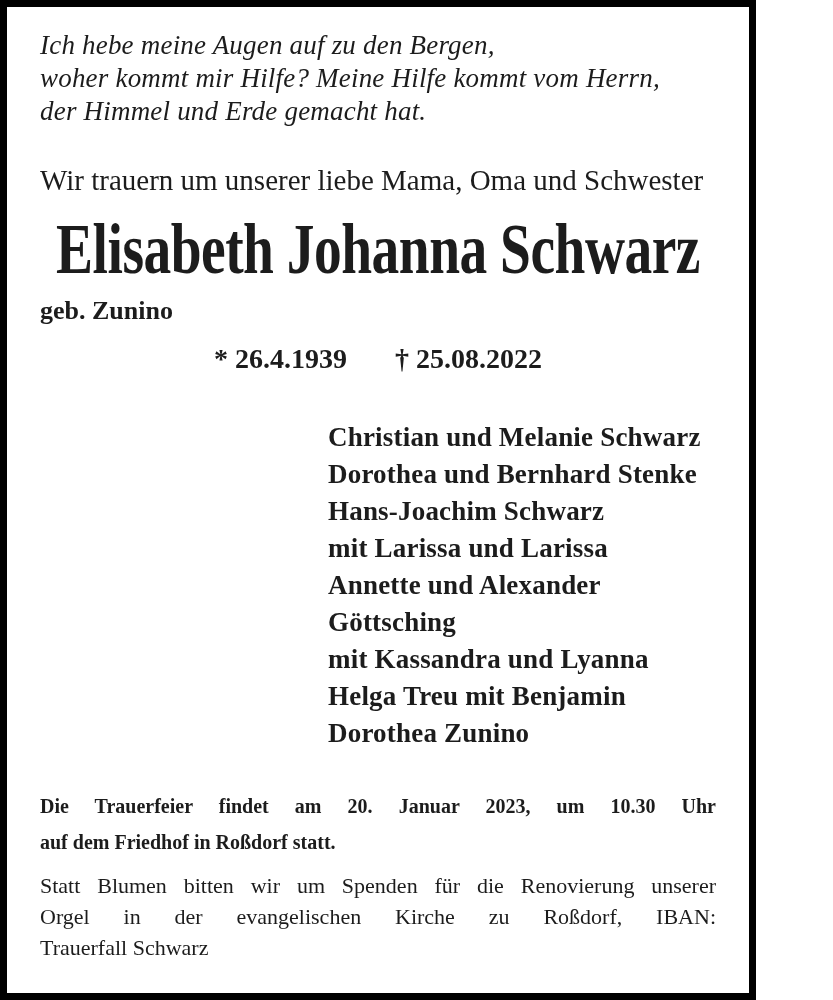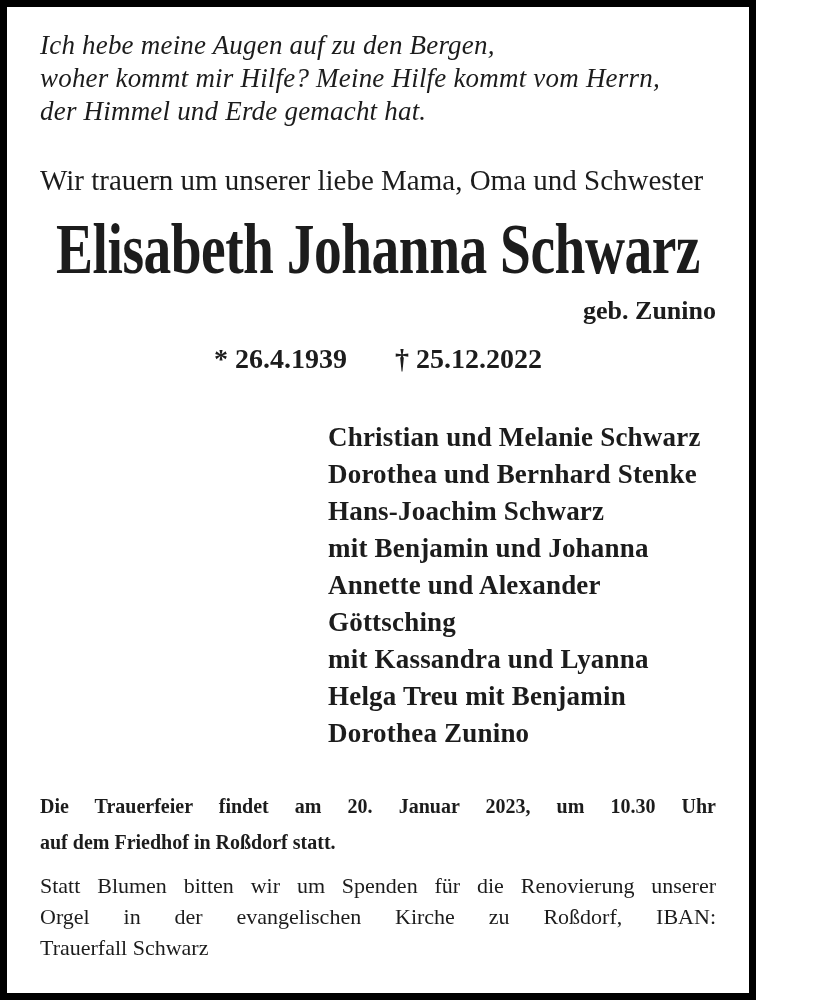--- a/index.html
+++ b/index.html
@@ -43,21 +43,21 @@
     text-align: center;
     white-space: nowrap;
     transform: scale(0.99, 1.28);
     transform-origin: 50% 50%;
     letter-spacing: -0.5px;
   }
   .maiden {
     margin-top: 14px;
     font-size: 26px;
     font-weight: 700;
-    text-align: right;
+    text-align: left;
   }
   .dates {
     margin-top: 17px;
     font-size: 28px;
     font-weight: 700;
     text-align: center;
   }
   .dates .death {
     margin-left: 48px;
   }
@@ -102,28 +102,28 @@
     <div>der Himmel und Erde gemacht hat.</div>
   </div>
 
   <div class="intro">Wir trauern um unserer liebe Mama, Oma und Schwester</div>
 
   <h1 class="name">Elisabeth Johanna Schwarz</h1>
 
   <div class="maiden">geb. Zunino</div>
 
   <div class="dates">
-    <span class="birth"><span>*</span> <span>26.4.1939</span></span><span class="death"><span>†</span> <span>25.12.2022</span></span>
+    <span class="birth"><span>*</span> <span>26.4.1939</span></span><span class="death"><span>†</span> <span>25.08.2022</span></span>
   </div>
 
   <div class="mourners">
     <div>Christian und Melanie Schwarz</div>
     <div>Dorothea und Bernhard Stenke</div>
     <div>Hans-Joachim Schwarz</div>
-    <div>mit Benjamin und Johanna</div>
+    <div>mit Larissa und Larissa</div>
     <div>Annette und Alexander Göttsching</div>
     <div>mit Kassandra und Lyanna</div>
     <div>Helga Treu mit Benjamin</div>
     <div>Dorothea Zunino</div>
   </div>
 
   <div class="funeral">
     <div class="line-justify">Die Trauerfeier findet am 20. Januar 2023, um 10.30 Uhr</div>
     <div class="line-left">auf dem Friedhof in Roßdorf statt.</div>
   </div>

